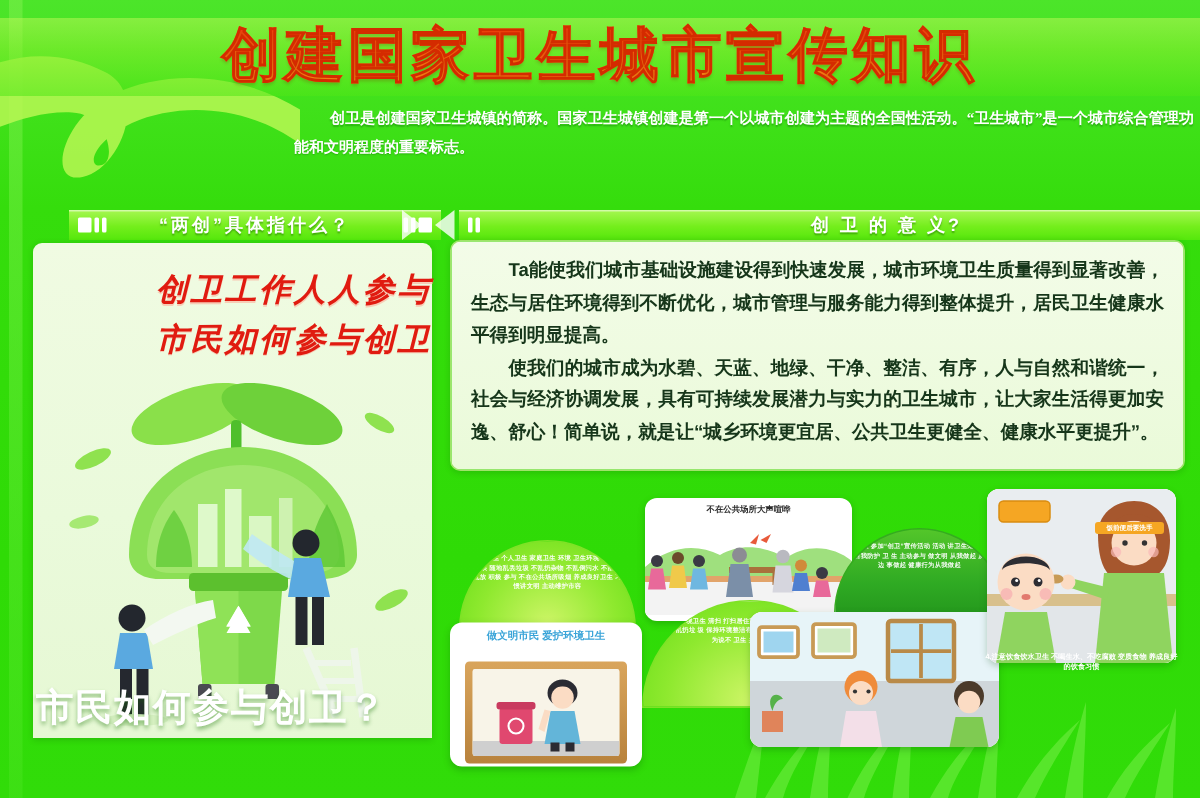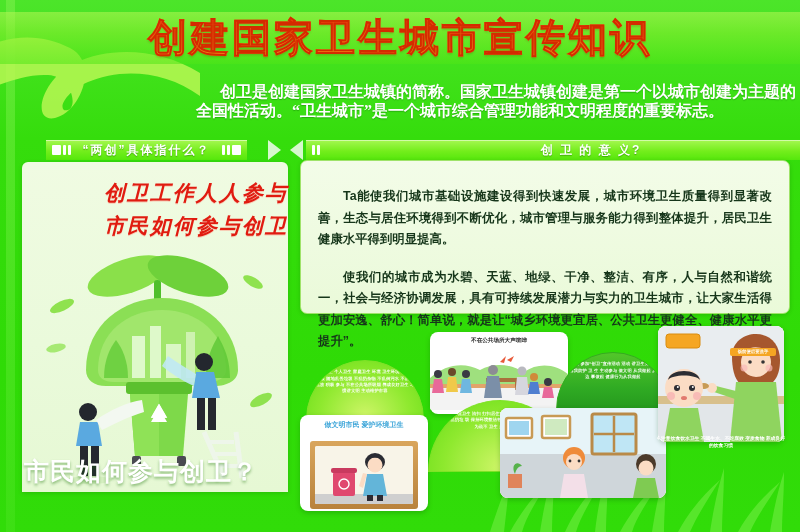--- a/index.html
+++ b/index.html
@@ -28,22 +28,22 @@
     font-size:39px;font-weight:bold;letter-spacing:3px;line-height:52px;
     background:linear-gradient(180deg,#ff3b10 0%,#ff6a10 45%,#ffa71b 100%);
     -webkit-background-clip:text;background-clip:text;color:transparent;
     -webkit-text-stroke:0.7px #d42b00;
     text-shadow:0 2px 2px rgba(120,40,0,.22);
     font-family:"DejaVu Sans","Liberation Sans",sans-serif;
   }
 
   
   .intro{
-    position:absolute;left:196px;top:82px;width:600px;
-    color:#ffffff;font-size:16px;line-height:19px;text-align:justify;
+    position:absolute;left:196px;top:70px;width:600px;
+    color:#ffffff;font-size:10px;line-height:19px;text-align:justify;
     text-indent:24px;font-weight:bold;
     text-shadow:0 1px 1px rgba(0,90,0,.35);
     font-family:Liberation Serif, serif;
   }
 
   
   .secbar{position:absolute;height:20px;}
   .secbar .bar{
     position:absolute;left:0;top:0;height:20px;width:100%;
     background:linear-gradient(180deg,#a6f752 0%,#74ee1c 55%,#55e80c 100%);
@@ -82,21 +82,21 @@
   }
 
   
   .rightbox{
     position:absolute;left:300px;top:160px;width:488px;height:152px;
     background:linear-gradient(180deg,#f3fce8 0%,#eafad9 100%);
     border:1.5px solid #9fe36a;border-radius:7px;
     box-shadow:0 1px 4px rgba(0,60,0,.18);
   }
   .rightbox p{
-    margin:16px;padding:0 1px;color:#16361a;font-size:12.4px;line-height:21.5px;
+    margin:0;padding:0 13px;color:#16361a;font-size:12.4px;line-height:21.5px;
     text-indent:25px;text-align:justify;font-weight:600;
   }
   .rightbox p:first-child{padding-top:9px;}
 
   
   .card{position:absolute;background:#ffffff;border-radius:8px;overflow:hidden;
         box-shadow:0 2px 5px rgba(0,70,0,.25);}
   .dome{position:absolute;border-radius:999px 999px 0 0;overflow:hidden;}
   .dome .dtxt{
     position:absolute;left:7%;top:14%;width:86%;text-align:center;
@@ -148,21 +148,21 @@
     </g>
   </svg>
 
   <div class="header">
     <div class="header-band"></div>
     <div class="title">创建国家卫生城市宣传知识</div>
   </div>
 
   <div class="intro">创卫是创建国家卫生城镇的简称。国家卫生城镇创建是第一个以城市创建为主题的全国性活动。“卫生城市”是一个城市综合管理功能和文明程度的重要标志。</div>
 
-  <div class="secbar" style="left:46px;top:140px;width:201px;">
+  <div class="secbar" style="left:46px;top:140px;width:248px;">
     <div class="bar"></div>
     <div class="dashes" style="left:6px;">
         <i class="w1"></i>
         <i class="w2"></i>
         <i class="w3"></i>
       </div>
     <div class="dashes" style="right:6px;">
         <i class="w3"></i>
         <i class="w2"></i>
         <i class="w1"></i>

